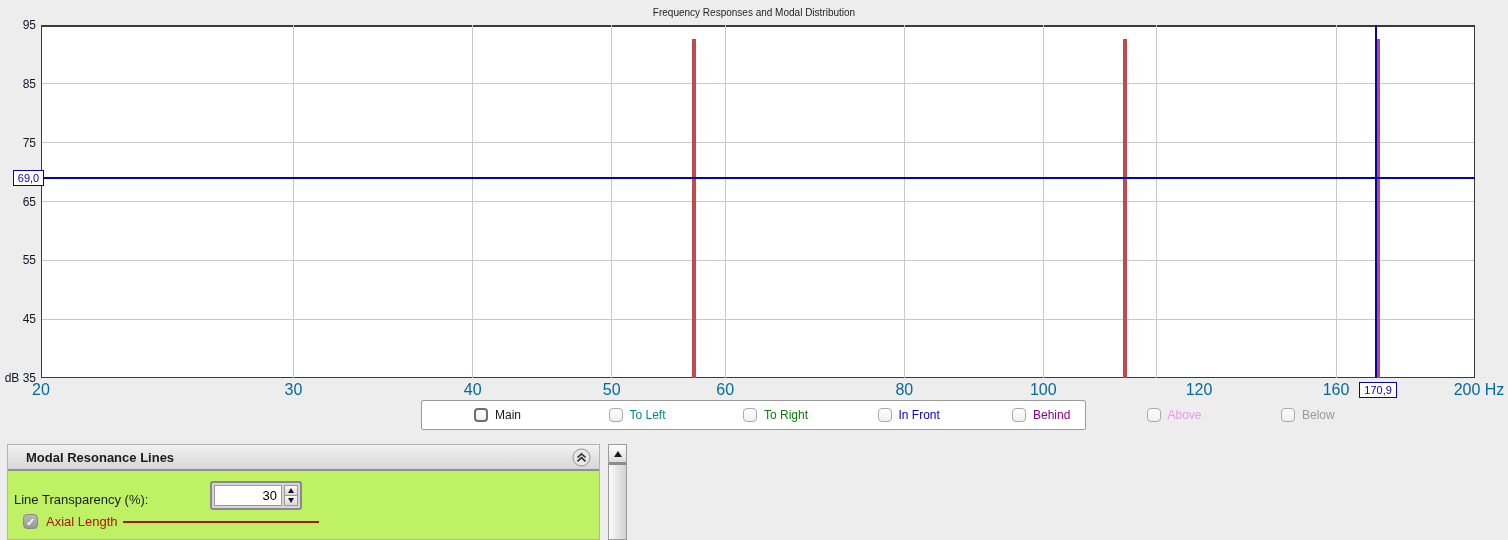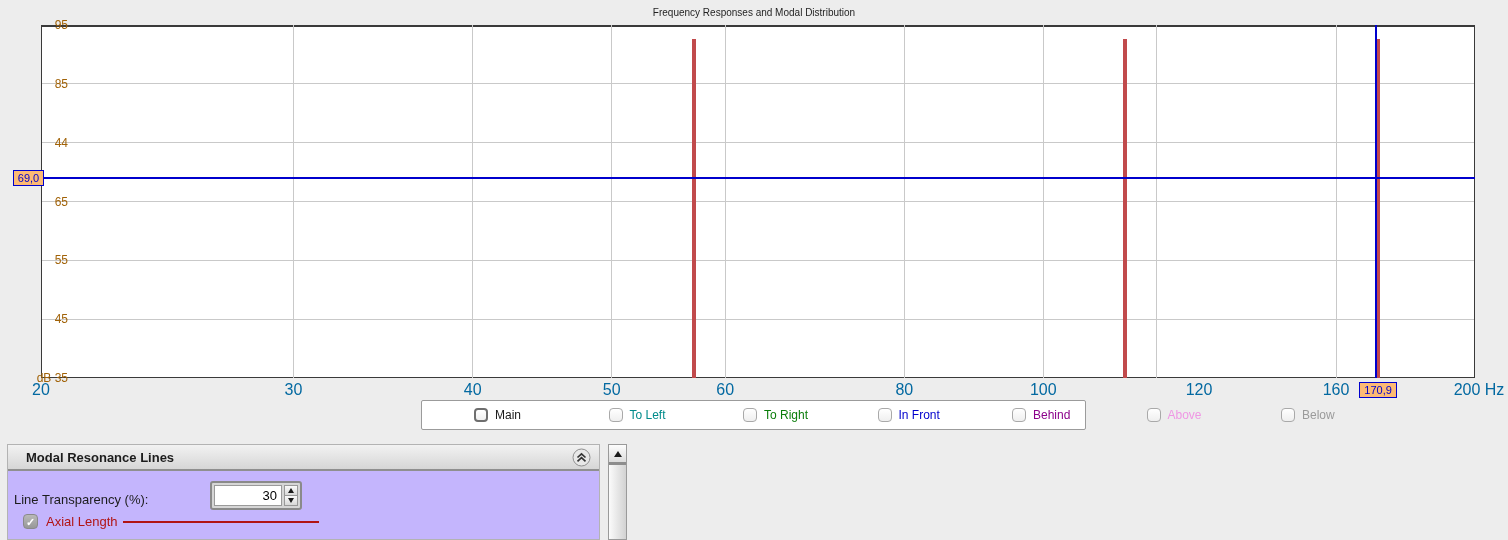--- a/index.html
+++ b/index.html
@@ -8,33 +8,33 @@
   .chart-title{position:absolute;top:7px;left:0;right:0;text-align:center;
        font-size:10px;color:#1f1f1f;}
   .plot{position:absolute;left:41px;top:25px;width:1434px;height:353px;
        background:#fff;border:1px solid #3a3a3a;border-top-width:2px;box-sizing:border-box;}
   .gridline-v{position:absolute;top:25px;height:353px;width:1px;background:#c9c9c9;}
   .gridline-h{position:absolute;left:42px;width:1432px;height:1px;background:#c9c9c9;}
   .modal-line{position:absolute;top:39px;height:339px;width:4px;}
   .cursor-v{position:absolute;top:25px;height:353px;width:2px;}
   .cursor-h{position:absolute;left:41px;width:1434px;height:2px;}
   .ytick{position:absolute;left:0;width:36px;text-align:right;font-size:12px;
-       color:#a16207;transform:translateY(-50%);white-space:pre;padding-left:32px;}
+       color:#0f172a;transform:translateY(-50%);white-space:pre;}
   .xtick{position:absolute;top:381px;transform:translateX(-50%);font-size:16px;
        color:#0369a1;white-space:nowrap;}
-  .cursor-tag{position:absolute;background:#fdba74;border:1px solid #0000cd;color:#0000cd;
+  .cursor-tag{position:absolute;background:#ffffff;border:1px solid #0000cd;color:#0000cd;
        font-size:11px;text-align:center;line-height:14px;height:14px;z-index:5;}
   .legend{position:absolute;left:421px;top:400px;width:665px;height:30px;background:#fff;
        border:1px solid #9b9b9b;border-radius:2px;display:flex;align-items:center;
        padding-left:12px;box-sizing:border-box;}
   .lg-item{display:flex;align-items:center;gap:7px;width:94.5px;flex:0 0 auto;font-size:12px;padding-left:40px;}
   .cb{width:14px;height:14px;border:1px solid #a9a9a9;border-radius:4px;
        background:linear-gradient(#ffffff,#efefef);box-sizing:border-box;flex:0 0 auto;}
   .cb.focus{border:2px solid #6e6e6e;}
-  .panel{position:absolute;left:7px;top:444px;width:593px;height:96px;background:#c4b5fd;
+  .panel{position:absolute;left:7px;top:444px;width:593px;height:96px;background:#bef264;
        border:1px solid #b3b3b3;box-sizing:border-box;}
   .panel-header{height:24px;background:linear-gradient(#f2f2f2,#d6d6d6);
        border-bottom:2px solid #8f8f8f;display:flex;align-items:center;
        padding:0 8px 0 18px;font-size:13px;font-weight:bold;color:#1c1c1c;}
   .collapse-btn{margin-left:auto;width:19px;height:19px;border:none;background:none;
        padding:0;cursor:pointer;}
   .row-transparency{position:absolute;left:6px;top:40px;width:560px;height:28px;
        display:flex;align-items:center;}
   .row-transparency .lbl{font-size:13px;color:#1c1c1c;}
   .spinner{position:absolute;left:196px;top:-4px;display:flex;border:2px solid #8a8a8a;
@@ -91,21 +91,21 @@
       <div class="xtick" style="left: 472.677px;">40</div>
       <div class="xtick" style="left: 611.646px;">50</div>
       <div class="xtick" style="left: 725.192px;">60</div>
       <div class="xtick" style="left: 904.354px;">80</div>
       <div class="xtick" style="left: 1043.32px;">100</div>
       <div class="xtick" style="left: 1199px;">120</div>
       <div class="xtick" style="left: 1336.03px; text-align: right;">160</div>
       <div class="xtick" style="left: 1479px;">200 Hz</div>
       <div class="ytick" style="top: 25px;">95</div>
       <div class="ytick" style="top: 83.8333px;">85</div>
-      <div class="ytick" style="top: 142.667px;">44</div>
+      <div class="ytick" style="top: 142.667px;">75</div>
       <div class="ytick" style="top: 201.5px;">65</div>
       <div class="ytick" style="top: 260.333px;">55</div>
       <div class="ytick" style="top: 319.167px;">45</div>
       <div class="ytick" style="top: 378px;">dB 35</div>
       <div class="modal-line" style="left: 691.748px; background: rgb(193, 74, 76);"></div>
       <div class="modal-line" style="left: 1122.88px; background: rgb(193, 74, 76);"></div>
       <div class="modal-line" style="left: 1375.58px; background: rgb(193, 74, 76);"></div>
       <div class="cursor-h" style="top: 176.967px; background: rgb(0, 0, 205);"></div>
       <div class="cursor-v" style="left: 1374.58px; background: rgb(0, 0, 205);"></div>
     </div>

